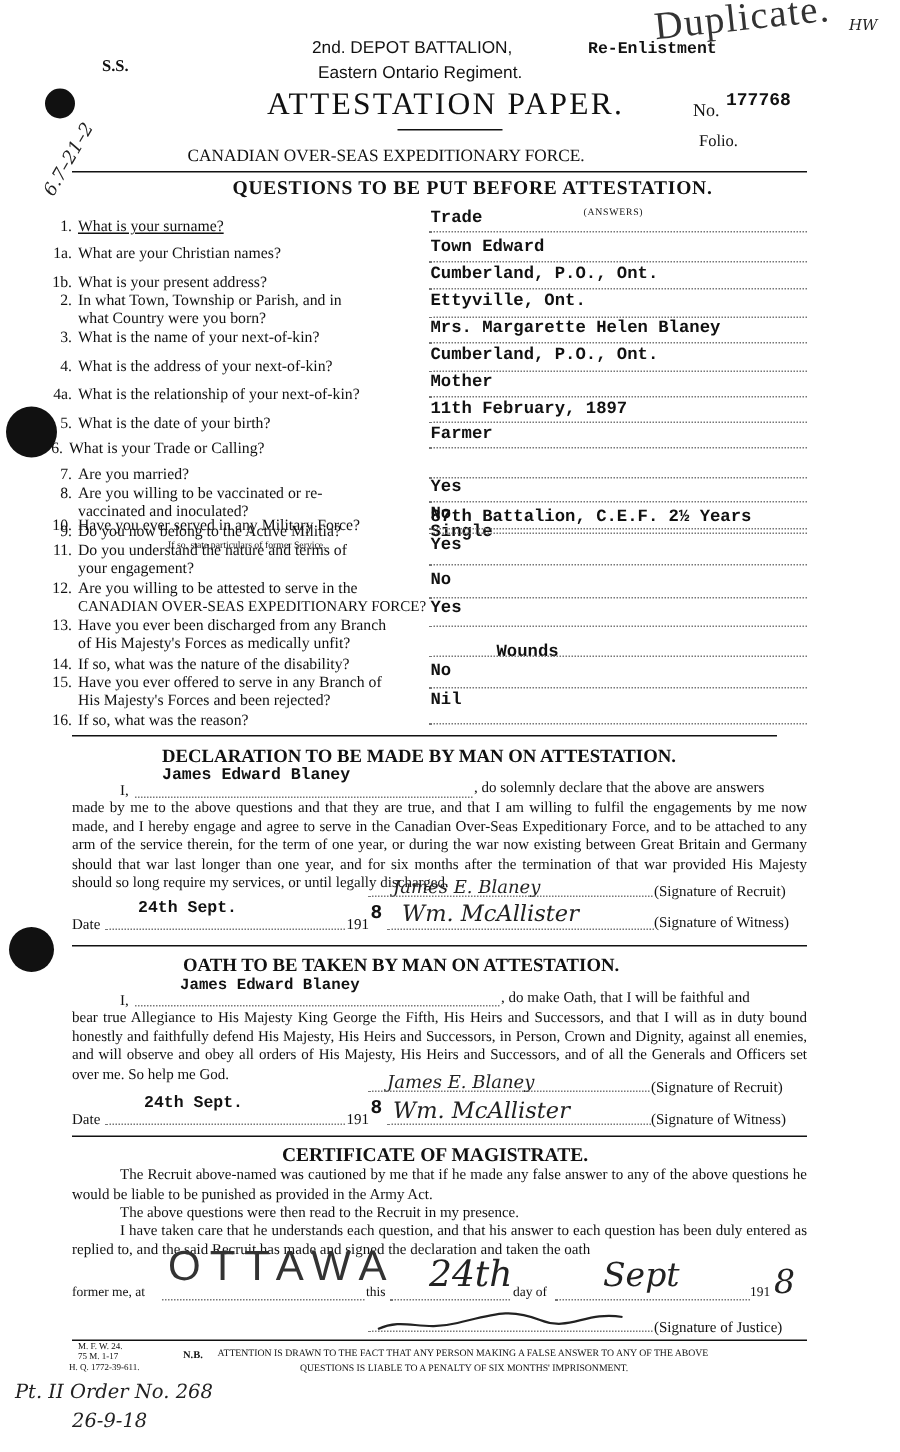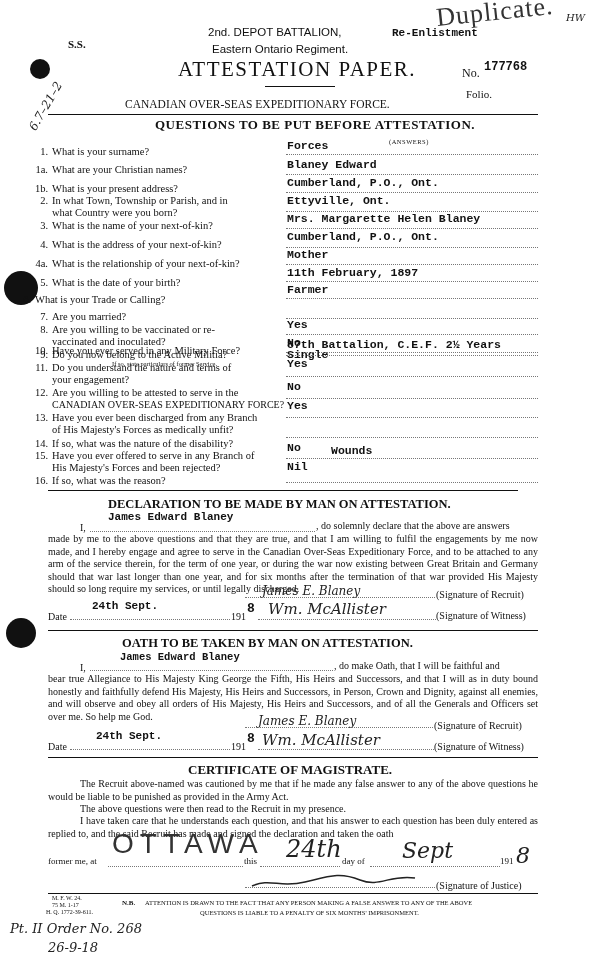--- a/index.html
+++ b/index.html
@@ -37,26 +37,26 @@
 <div class="abs" style="left:466px; top:88px; font-size:11px;">Folio.</div>
 <div class="abs" style="left:125px; top:98px; font-size:11.5px;">CANADIAN OVER-SEAS EXPEDITIONARY FORCE.</div>
 <div class="rule" style="left:48px; top:114px; width:490px;"></div>
 <div class="abs hand" style="left:26px; top:126px; font-size:12px; transform:rotate(-60deg); transform-origin:left top;">6.7–21–2</div>
 
 <div class="abs" style="left:136px; top:117px; font-size:13px; font-weight:bold; letter-spacing:0.5px;margin-left:19px;">QUESTIONS TO BE PUT BEFORE ATTESTATION.</div>
 <div class="abs" style="left:389px; top:138px; font-size:6.5px; letter-spacing:0.5px;">(ANSWERS)</div>
 
 <div>
 
-  <div class="q" style="left:26px; top:146px;"><span class="qnum">1.</span><span>What is your surname?</span></div>
-  <div class="ans mono" style="top:139px;">Forces</div>
+  <div class="q" style="left:26px; top:146px;text-decoration:underline;"><span class="qnum">1.</span><span>What is your surname?</span></div>
+  <div class="ans mono" style="top:139px;">Trade</div>
   <div class="dots" style="left:286px; top:154px; width:252px;"></div>
 
   <div class="q" style="left:26px; top:164px;"><span class="qnum">1a.</span><span>What are your Christian names?</span></div>
-  <div class="ans mono" style="top:158px;">Blaney Edward</div>
+  <div class="ans mono" style="top:158px;">Town Edward</div>
   <div class="dots" style="left:286px; top:174px; width:252px;"></div>
 
   <div class="q" style="left:26px; top:183px;"><span class="qnum">1b.</span><span>What is your present address?</span></div>
   <div class="ans mono" style="top:176px;">Cumberland, P.O., Ont.</div>
   <div class="dots" style="left:286px; top:192px; width:252px;"></div>
 
   <div class="q" style="left:26px; top:195px;"><span class="qnum">2.</span><span>In what Town, Township or Parish, and in</span><br><span class="qnum"></span><span>what Country were you born?</span></div>
   <div class="ans mono" style="top:194px;">Ettyville, Ont.</div>
   <div class="dots" style="left:286px; top:211px; width:252px;"></div>
 
@@ -69,21 +69,21 @@
   <div class="dots" style="left:286px; top:247px; width:252px;"></div>
 
   <div class="q" style="left:26px; top:258px;"><span class="qnum">4a.</span><span>What is the relationship of your next-of-kin?</span></div>
   <div class="ans mono" style="top:248px;">Mother</div>
   <div class="dots" style="left:286px; top:264px; width:252px;"></div>
 
   <div class="q" style="left:26px; top:277px;"><span class="qnum">5.</span><span>What is the date of your birth?</span></div>
   <div class="ans mono" style="top:266px;">11th February, 1897</div>
   <div class="dots" style="left:286px; top:281px; width:252px;"></div>
 
-  <div class="q" style="left:9px; top:294px;"><span class="qnum">6.</span><span>What is your Trade or Calling?</span></div>
+  <div class="q" style="left:20px; top:294px;"><span class="qnum">6.</span><span>What is your Trade or Calling?</span></div>
   <div class="ans mono" style="top:283px;">Farmer</div>
   <div class="dots" style="left:286px; top:298px; width:252px;"></div>
 
   <div class="q" style="left:26px; top:311px;"><span class="qnum">7.</span><span>Are you married?</span></div>
   <div class="ans mono" style="top:300px;margin-top:48px;">Single</div>
   <div class="dots" style="left:286px; top:318px; width:252px;"></div>
 
   <div class="q" style="left:26px; top:324px;"><span class="qnum">8.</span><span>Are you willing to be vaccinated or re-</span><br><span class="qnum"></span><span>vaccinated and inoculated?</span></div>
   <div class="ans mono" style="top:318px;">Yes</div>
   <div class="dots" style="left:286px; top:334px; width:252px;"></div>
@@ -102,21 +102,21 @@
 
   <div class="q" style="left:26px; top:387px;"><span class="qnum">12.</span><span>Are you willing to be attested to serve in the</span><br><span class="qnum"></span><span style="font-size:10px;margin-top:34px;">CANADIAN OVER-SEAS EXPEDITIONARY FORCE?</span></div>
   <div class="ans mono" style="top:380px;">No</div>
   <div class="dots" style="left:286px; top:398px; width:252px;"></div>
 
   <div class="q" style="left:26px; top:412px;"><span class="qnum">13.</span><span>Have you ever been discharged from any Branch</span><br><span class="qnum"></span><span>of His Majesty's Forces as medically unfit?</span></div>
   <div class="ans mono" style="top:399px;">Yes</div>
   <div class="dots" style="left:286px; top:417px; width:252px;"></div>
 
   <div class="q" style="left:26px; top:438px;"><span class="qnum">14.</span><span>If so, what was the nature of the disability?</span></div>
-  <div class="ans mono" style="top:444px;padding-left:44px;">Wounds</div>
+  <div class="ans mono" style="top:428px;padding-left:44px;">Wounds</div>
   <div class="dots" style="left:286px; top:437px; width:252px;"></div>
 
   <div class="q" style="left:26px; top:450px;"><span class="qnum">15.</span><span>Have you ever offered to serve in any Branch of</span><br><span class="qnum"></span><span>His Majesty's Forces and been rejected?</span></div>
   <div class="ans mono" style="top:441px;">No</div>
   <div class="dots" style="left:286px; top:458px; width:252px;"></div>
 
   <div class="q" style="left:26px; top:475px;"><span class="qnum">16.</span><span>If so, what was the reason?</span></div>
   <div class="ans mono" style="top:460px;">Nil</div>
   <div class="dots" style="left:286px; top:482px; width:252px;"></div>
 </div>

